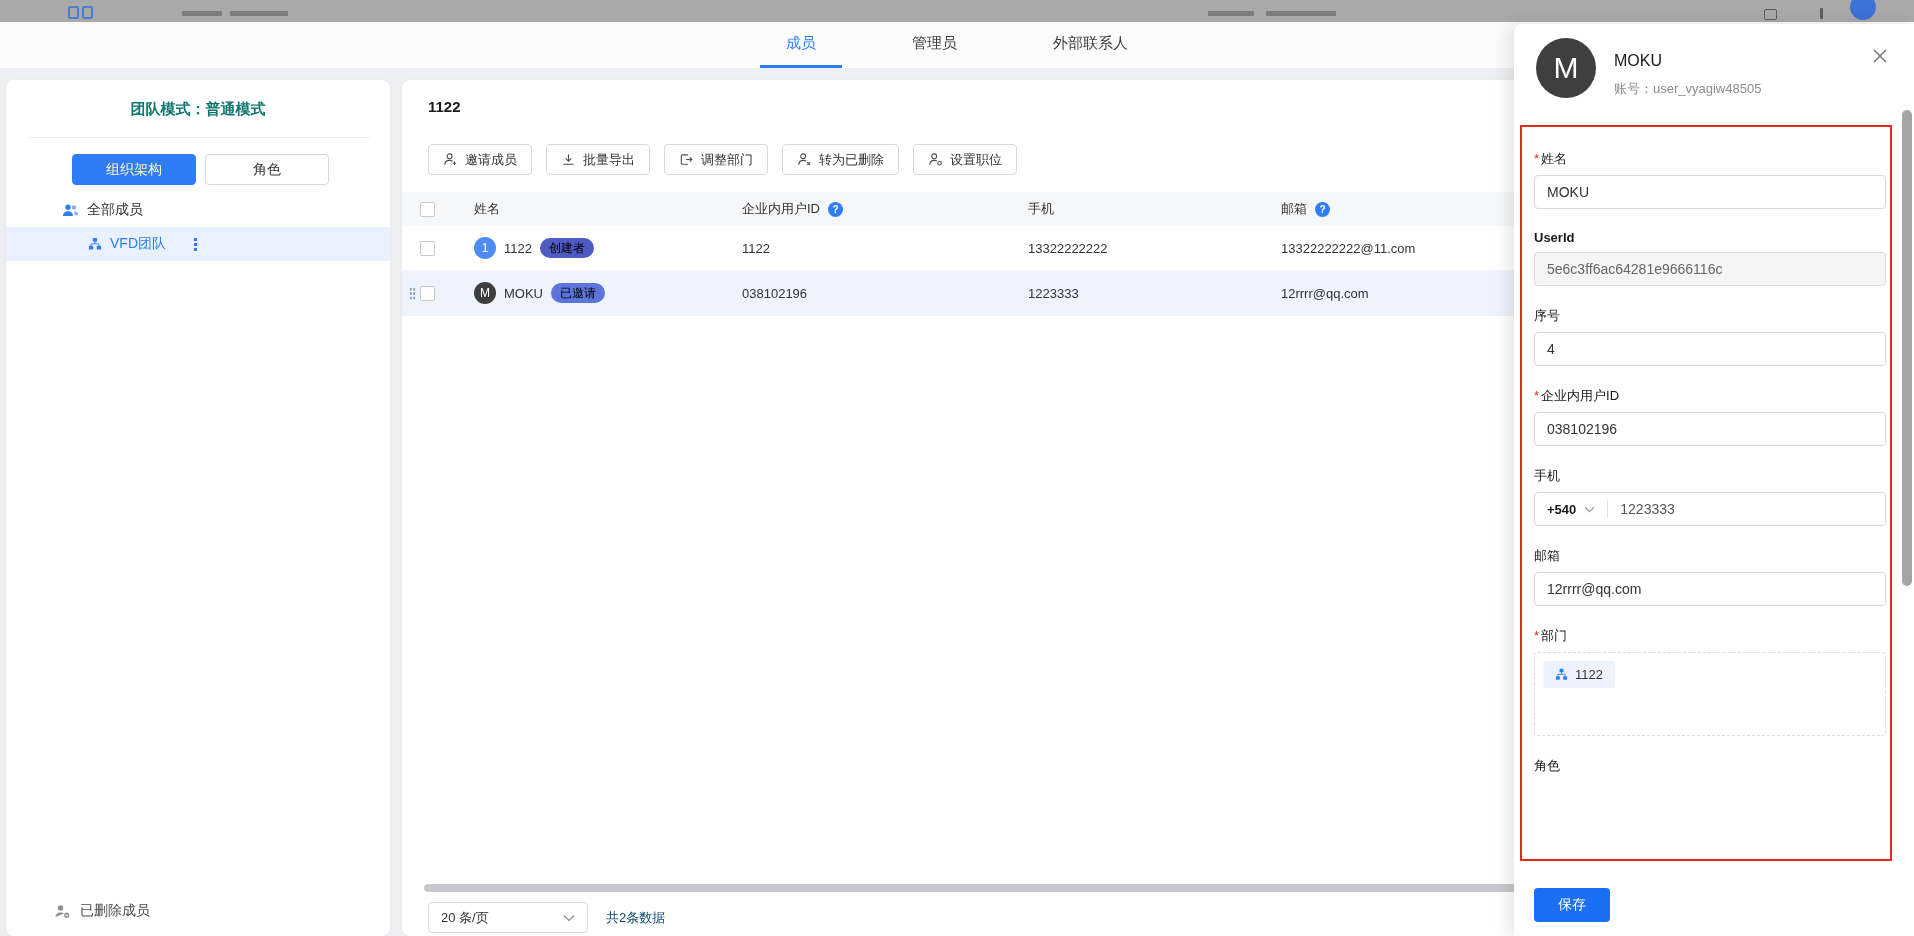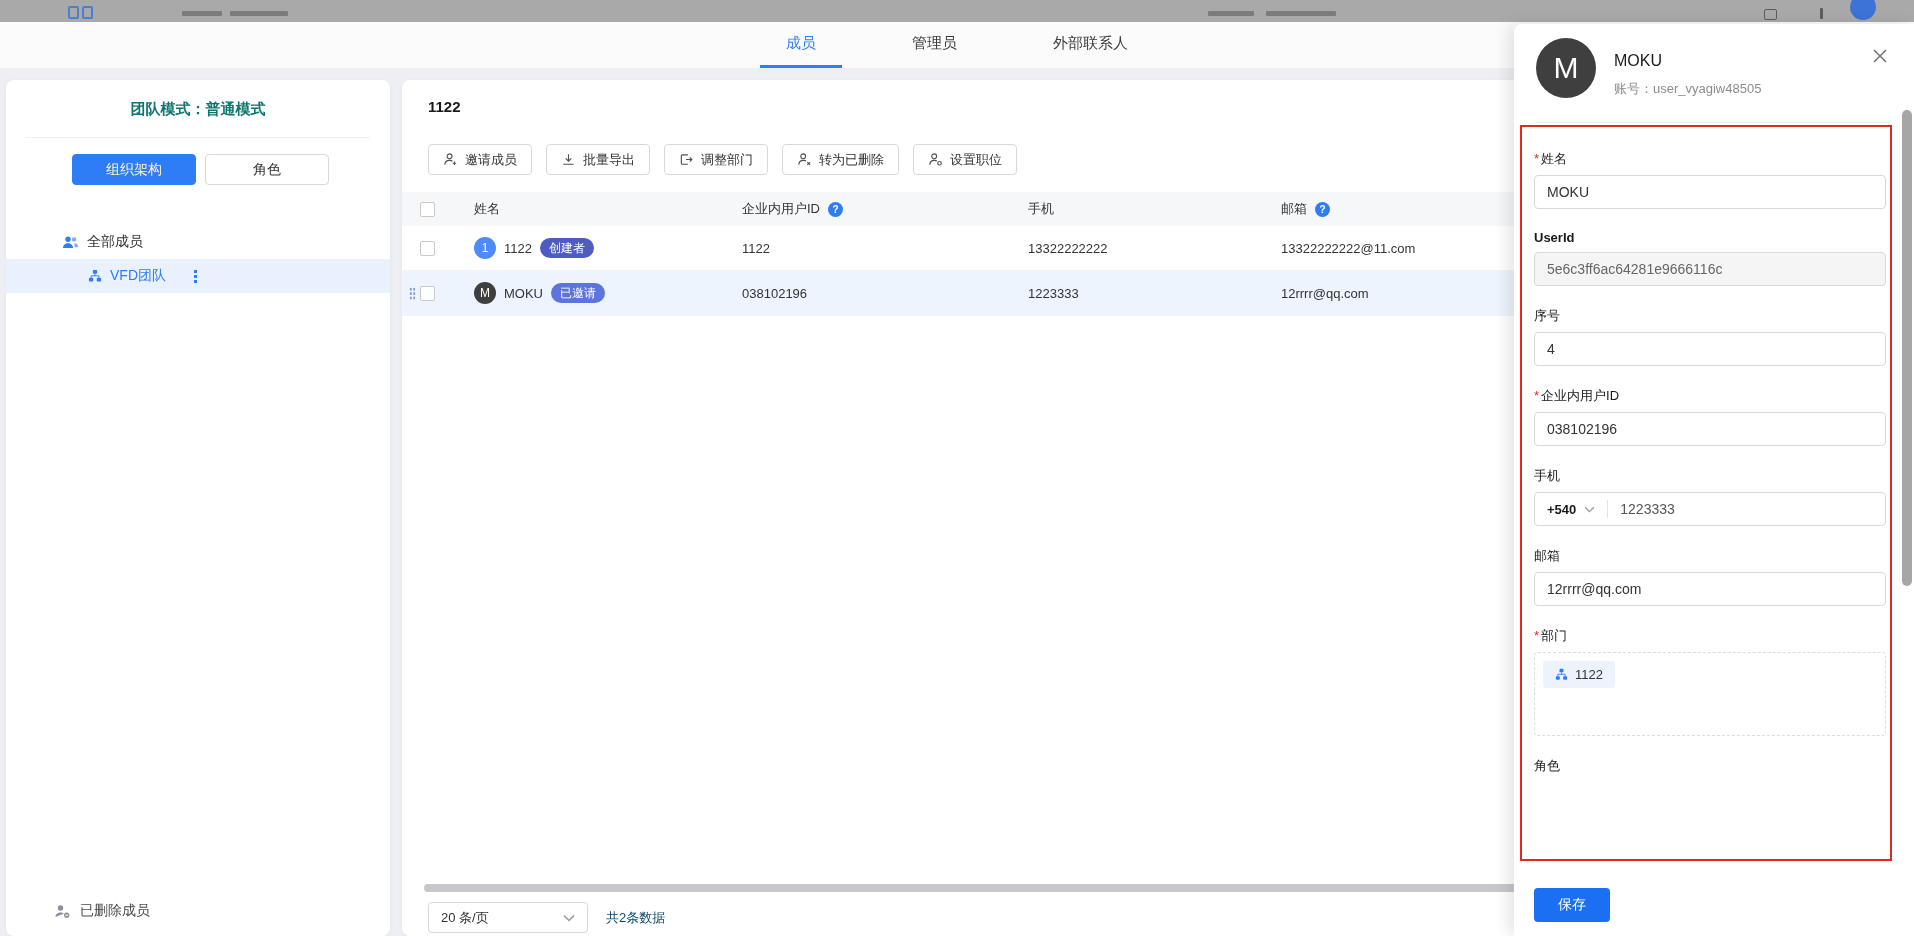--- a/index.html
+++ b/index.html
@@ -25,21 +25,21 @@
   
   .card { background:#fff; border-radius:8px; box-shadow:0 1px 4px rgba(0,0,0,.05); }
 
   
   .sidebar { position:absolute; left:6px; top:80px; width:384px; height:856px; }
   .sb-title { padding-top:20px; text-align:center; font-size:15px; font-weight:bold; color:#0f766e; }
   .sb-divider { margin:18px 20px 0; border-bottom:1px solid #F0F0F0; }
   .sb-modes { display:flex; gap:9px; margin:16px 0 0 66px; }
   .mode-btn { width:124px; height:31px; border:1px solid #D9D9D9; border-radius:4px; background:#fff; font-size:14px; color:#333; display:flex; align-items:center; justify-content:center; cursor:pointer; }
   .mode-btn.active { background:#2E7CF6; border-color:#2E7CF6; color:#fef9c3; }
-  .tree { margin-top:40px; }
+  .tree { margin-top:8px; }
   .tree-row { height:34px; display:flex; align-items:center; font-size:14px; color:#333; cursor:pointer; }
   .tree-row .t-icon { margin-left:56px; width:17px; height:15px; flex:0 0 auto; }
   .tree-row span.lbl { margin-left:8px; }
   .tree-row.child { background:#E8F1FD; color:#2E7CF6; }
   .tree-row.child .t-icon { margin-left:82px; }
   .dots-v { margin-left:28px; width:3px; height:14px; background-image:radial-gradient(circle,#2E7CF6 1.5px,transparent 1.7px); background-size:3px 5px; }
   .sb-deleted { position:absolute; left:48px; bottom:16px; display:flex; align-items:center; gap:9px; font-size:14px; color:#4a4a4a; cursor:pointer; }
   .sb-deleted svg { width:17px; height:15px; }
 
   
@@ -52,21 +52,21 @@
   .table { position:absolute; left:0; top:112px; width:1144px; }
   .trow { display:grid; grid-template-columns:46px 276px 286px 253px 1fr; align-items:center; padding-left:18px; position:relative; }
   .thead { height:34px; background:#F6F7F9; font-size:13px; color:#333; }
   .tbody-row { height:45px; border-bottom:1px solid #F2F3F5; font-size:13px; color:#333; }
   .tbody-row.selected { background:#EDF4FE; }
   .cell { display:flex; align-items:center; gap:8px; }
   .checkbox { width:15px; height:15px; border:1px solid #C9C9C9; border-radius:2px; background:#fff; cursor:pointer; }
   .qicon { width:15px; height:15px; border-radius:50%; background:#2E7CF6; color:#fff; font-size:10px; font-weight:bold; display:inline-flex; align-items:center; justify-content:center; }
   .qicon::before { content:"?"; }
   .avatar-s { width:22px; height:22px; border-radius:50%; color:#fff; font-size:12px; display:inline-flex; align-items:center; justify-content:center; flex:0 0 auto; }
-  .badge { height:20px; padding:0 9px; border-radius:10px; color:#ffffff; font-size:12px; display:inline-flex; align-items:center;font-family:Liberation Serif, serif; }
+  .badge { height:20px; padding:0 9px; border-radius:10px; color:#000000; font-size:12px; display:inline-flex; align-items:center;font-family:Liberation Serif, serif; }
   .drag-handle { position:absolute; left:7px; top:16px; width:7px; height:13px; background-image:radial-gradient(circle,#7C97C9 1.1px,transparent 1.3px); background-size:3.5px 4.4px; cursor:grab; }
 
   .hscroll { position:absolute; left:22px; top:804px; width:1092px; height:8px; border-radius:4px; background:#C6C8CC; cursor:pointer; }
   .pager { position:absolute; left:26px; top:822px; display:flex; align-items:center; gap:18px; }
   .page-size { width:160px; height:31px; border:1px solid #D9D9D9; border-radius:4px; display:flex; align-items:center; justify-content:space-between; padding:0 12px; font-size:13px; color:#333; cursor:pointer; background:#fff; }
   .page-size svg { width:12px; height:8px; stroke:#9a9a9a; fill:none; stroke-width:1.5; }
   .total-text { font-size:13px; color:#0c4a6e; }
 
   
   .panel { position:absolute; left:1514px; top:24px; width:400px; height:912px; background:#fff; border-radius:8px 0 0 0; box-shadow:-6px 0 16px rgba(0,0,0,.10); }

